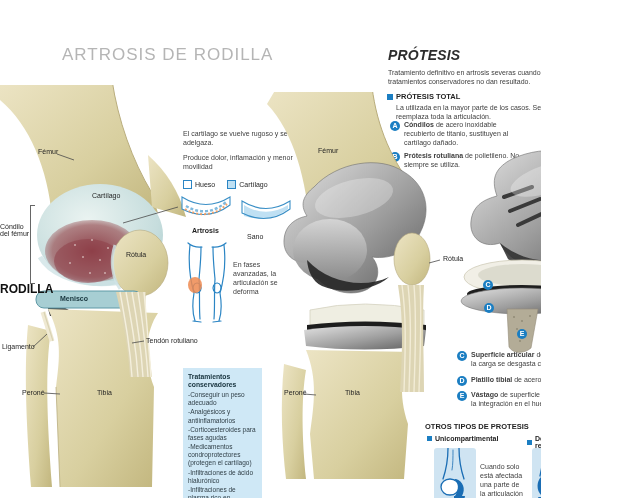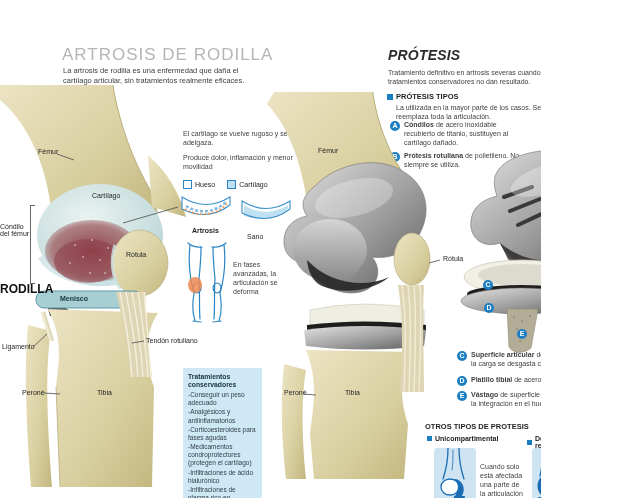--- a/index.html
+++ b/index.html
@@ -27,21 +27,20 @@
   .mini-box{background:#cfe4f2;border-radius:3px;}
   .bracket{border-left:1px solid #666;border-top:1px solid #666;border-bottom:1px solid #666;width:4px;}
   .leader{stroke:#4a4a4a;stroke-width:0.8;fill:none;}
 </style>
 </head>
 <body>
 
 <div class="canvas">
 
   <div class="abs title-gray" style="left:62px;top:8px;">ARTROSIS DE RODILLA</div>
-  <div class="abs body-txt" style="left:63px;top:29px;width:198px;font-size:7.5px;">La artrosis de rodilla es una enfermedad que daña el cartílago articular, sin tratamientos realmente eficaces.</div>
 
   <svg class="abs" style="left:0;top:48px;" width="192" height="402" viewBox="0 0 192 402">
     <defs>
       <linearGradient id="boneG" x1="0" y1="0" x2="1" y2="1">
         <stop offset="0" stop-color="#ece4c4"></stop>
           <stop offset="0.6" stop-color="#d8cf9f"></stop>
           <stop offset="1" stop-color="#c2b67e"></stop>
       </linearGradient>
       <radialGradient id="cartG" cx="0.4" cy="0.35" r="0.8">
         <stop offset="0" stop-color="#eaf3f1"></stop>
@@ -171,21 +170,21 @@
     <div class="ti">-Infiltraciones de ácido hialurónico</div>
     <div class="ti">-Infiltraciones de plasma rico en plaquetas</div>
     <div class="ti">-Inyección de células madre</div>
   </div>
 
   <div class="abs title-dark" style="left:388px;top:10px;font-style:italic;">PRÓTESIS</div>
   <div class="abs body-txt" style="left:388px;top:31px;width:178px;">Tratamiento definitivo en artrosis severas cuando los tratamientos conservadores no dan resultado.</div>
 
   <div class="abs sec-head" style="left:387px;top:55px;">
     <span class="sq"></span>
-    <span>PRÓTESIS TIPOS</span>
+    <span>PRÓTESIS TOTAL</span>
   </div>
   <div class="abs body-txt" style="left:396px;top:66px;width:160px;">La utilizada en la mayor parte de los casos. Se reemplaza toda la articulación.</div>
 
   <div class="abs item" style="left:390px;top:84px;width:128px;">
     <span class="marker">A</span>
     <span class="t"><b>Cóndilos</b> <span>de acero inoxidable recubierto de titanio, sustituyen al cartílago dañado.</span></span>
   </div>
   <div class="abs item" style="left:390px;top:115px;width:132px;">
     <span class="marker">B</span>
     <span class="t"><b>Prótesis rotuliana</b> <span>de polietileno. No siempre se utiliza.</span></span>

